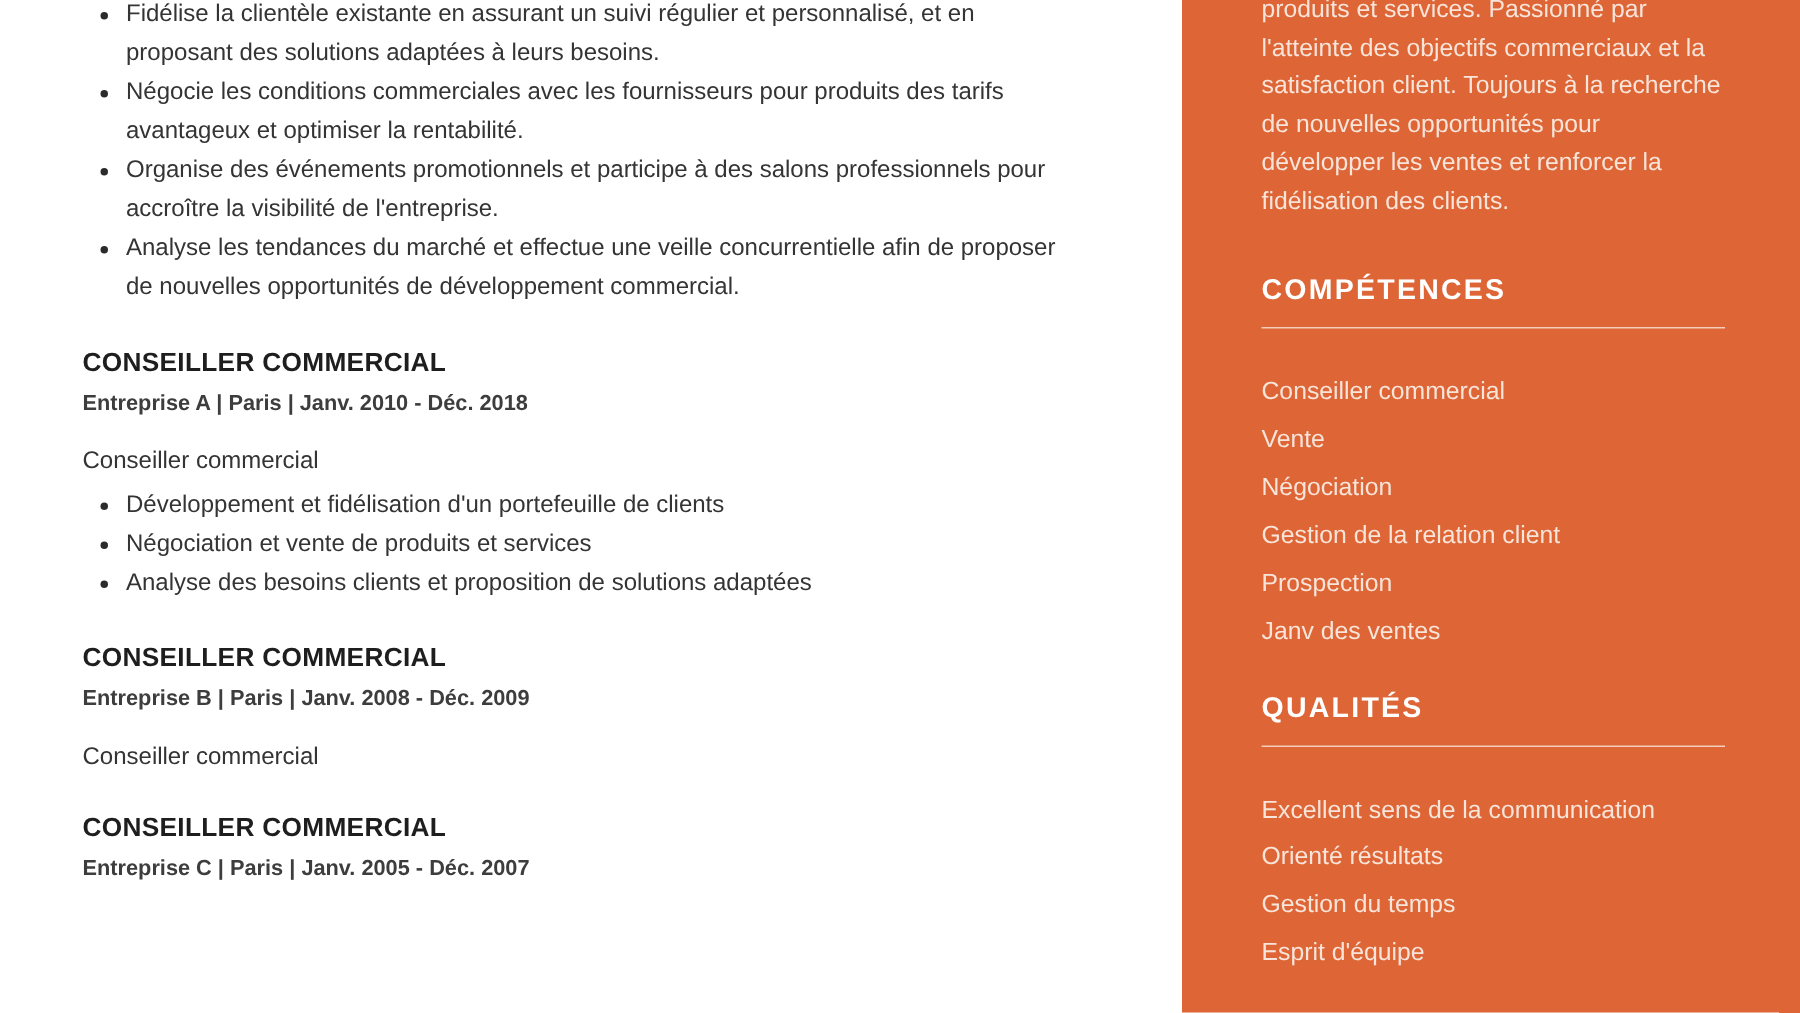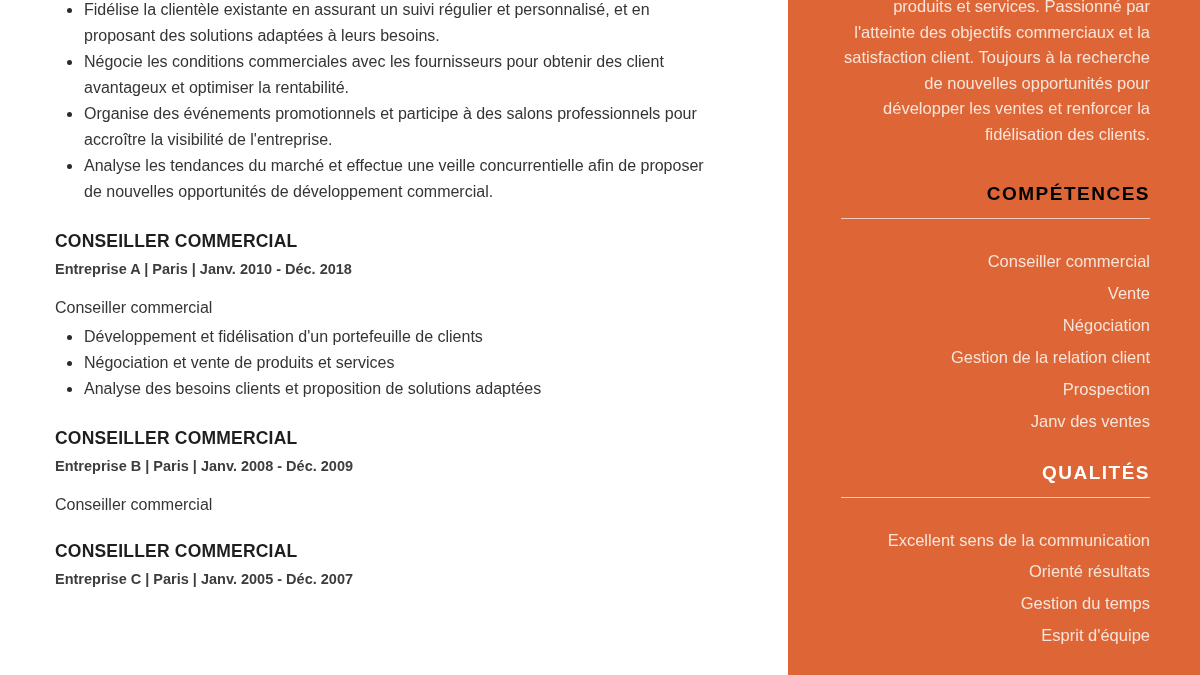--- a/index.html
+++ b/index.html
@@ -27,21 +27,21 @@
   }
   .xp-title{
     margin:26px 0 0;font-size:17.5px;line-height:21px;
     font-weight:700;color:#1e1e1e;letter-spacing:.2px;
   }
   .xp-meta{margin:8px 0 0;font-size:14.5px;line-height:18px;color:#3d3d3d;font-weight:bold;}
   .xp-intro{margin:20px 0 0;font-size:16px;line-height:20px;color:#343434;}
   
   .sidebar{
     position:absolute;left:788px;top:0;width:412px;height:675px;
-    box-sizing:border-box;padding:0 50px 0 53px;overflow:hidden;text-align:right;
+    box-sizing:border-box;padding:0 50px 0 53px;overflow:hidden;
   }
   .profile{
     margin:-6px 0 0;font-size:16.5px;line-height:25.6px;
   }
   .side-h{
     margin:35px 0 0;font-size:19px;line-height:22px;font-weight:700;
     letter-spacing:1.5px;
   }
   .side-h.qualites{margin-top:25px;}
   .side-hr{
@@ -55,21 +55,21 @@
   .side-ul.qualites{margin-top:27px;line-height:31.8px;}
 </style>
 </head>
 <body>
 
 <div class="page">
 
   <div class="left-col">
     <ul class="b-ul first">
         <li>Fidélise la clientèle existante en assurant un suivi régulier et personnalisé, et en proposant des solutions adaptées à leurs besoins.</li>
-        <li>Négocie les conditions commerciales avec les fournisseurs pour obtenir des client avantageux et optimiser la rentabilité.</li>
+        <li>Négocie les conditions commerciales avec les fournisseurs pour produits des tarifs avantageux et optimiser la rentabilité.</li>
         <li>Organise des événements promotionnels et participe à des salons professionnels pour accroître la visibilité de l'entreprise.</li>
         <li>Analyse les tendances du marché et effectue une veille concurrentielle afin de proposer de nouvelles opportunités de développement commercial.</li>
       </ul>
     <div>
         <section>
           <h2 class="xp-title">CONSEILLER COMMERCIAL</h2>
           <div class="xp-meta">Entreprise A | Paris | Janv. 2010 - Déc. 2018</div>
           <div class="xp-intro">Conseiller commercial</div>
           <ul class="b-ul">
             <li>Développement et fidélisation d'un portefeuille de clients</li>
@@ -85,21 +85,21 @@
         <section>
           <h2 class="xp-title">CONSEILLER COMMERCIAL</h2>
           <div class="xp-meta">Entreprise C | Paris | Janv. 2005 - Déc. 2007</div>
         </section>
       </div>
   </div>
 
   <div class="sidebar" style="background: rgb(221, 101, 54); color: rgb(248, 228, 217);">
     <p class="profile">produits et services. Passionné par l'atteinte des objectifs commerciaux et la satisfaction client. Toujours à la recherche de nouvelles opportunités pour développer les ventes et renforcer la fidélisation des clients.</p>
 
-    <h3 class="side-h" style="color: #000000;">COMPÉTENCES</h3>
+    <h3 class="side-h" style="color: #ffffff;">COMPÉTENCES</h3>
     <hr class="side-hr">
     <ul class="side-ul">
         <li>Conseiller commercial</li>
         <li>Vente</li>
         <li>Négociation</li>
         <li>Gestion de la relation client</li>
         <li>Prospection</li>
         <li>Janv des ventes</li>
       </ul>
 

